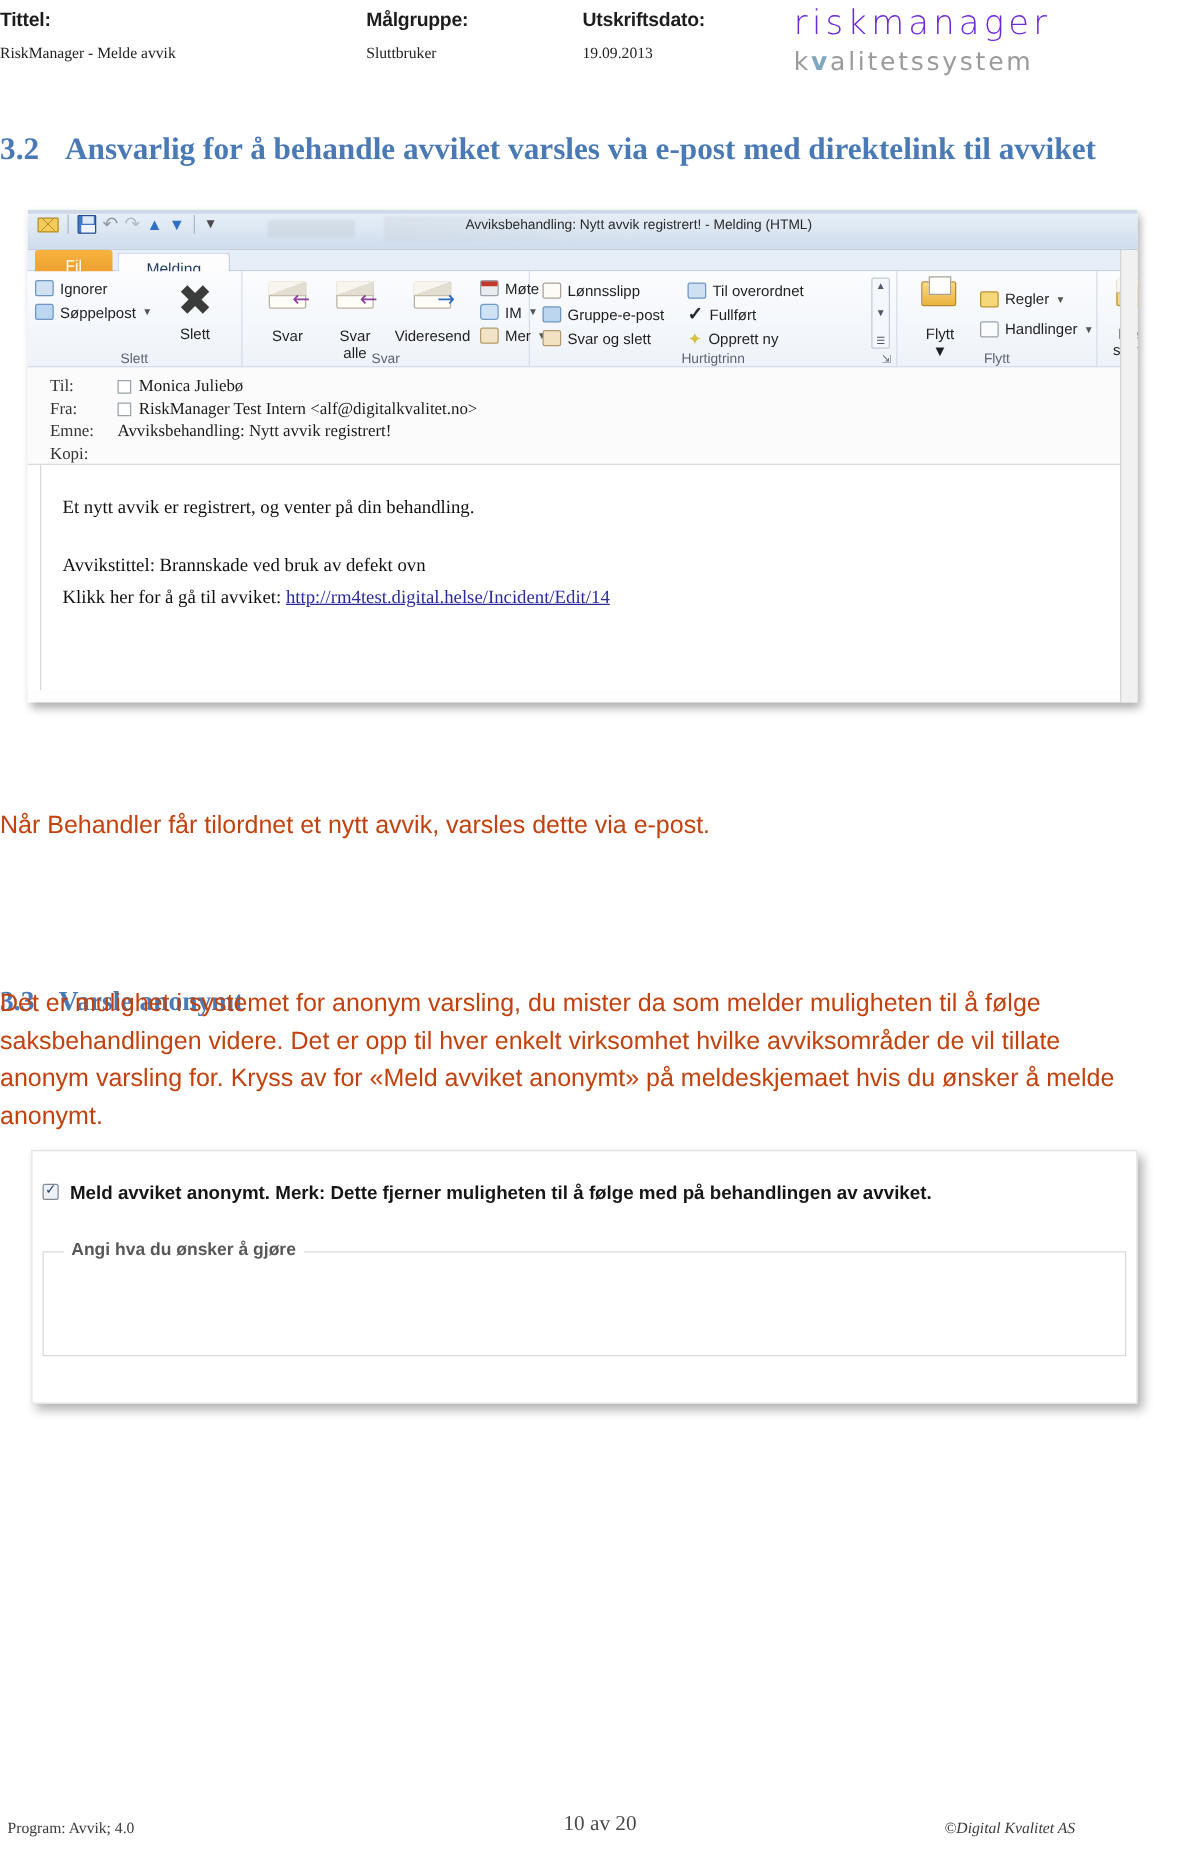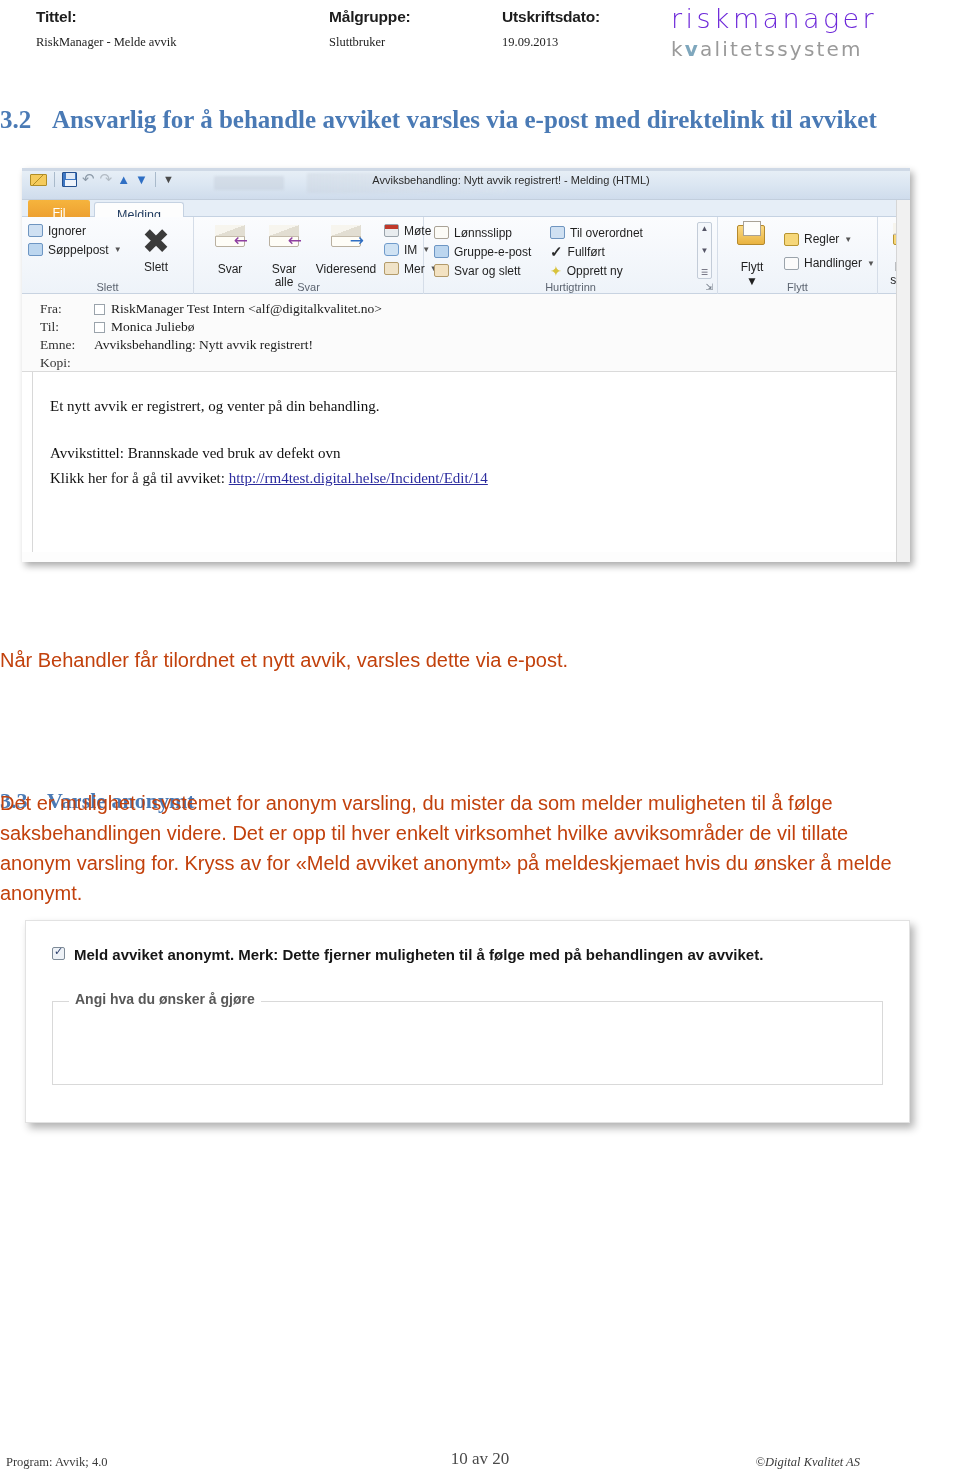--- a/index.html
+++ b/index.html
@@ -7,21 +7,21 @@
   body {
     width: 960px; height: 1483px;
     background: #ffffff;
     font-family: "Liberation Sans", sans-serif;
     color: #1a1a1a;
     position: relative;
     overflow: hidden;
   }
 
   
-  .page-header { position: absolute; left: 0; top: 0; width: 790px; height: 78px; margin-left: 36px; }
+  .page-header { position: absolute; left: 0; top: 0; width: 790px; height: 78px; }
   .hdr-col { position: absolute; }
   .hdr-label {
     font-family: "Liberation Sans", sans-serif;
     font-weight: bold; font-size: 15.5px; color: #1d1d1d;
     letter-spacing: -0.2px; white-space: nowrap;
   }
   .hdr-value {
     font-family: "Liberation Serif", serif;
     font-size: 12.5px; color: #222; margin-top: 9px; white-space: nowrap;
   }
@@ -242,21 +242,21 @@
     position:absolute; right:0; top:32px; bottom:0; width:14px;
     background:#f1f1f1; border-left:1px solid #d6d6d6;
   }
 
   
   .shot2 {
     position: absolute; left: 25px; top: 920px;
     width: 885px; height: 203px;
     background:#ffffff; border:1px solid #e2e2e2;
     box-shadow: 4px 5px 8px rgba(0,0,0,0.30);
-    padding: 22px 26px;
+    padding: 22px 8px;
   }
   .anon-row { display:flex; align-items:flex-start; gap:9px; }
   .anon-cb {
     flex: 0 0 auto; width:13px; height:13px; margin-top:4px;
     border:1px solid #7d8a97; background:#eef2f7; border-radius:2px;
     position:relative;
   }
   .anon-cb::after {
     content:"\2713"; position:absolute; left:1px; top:-3px;
     font-size:11px; color:#2c3e6b; font-family:"DejaVu Sans",sans-serif;
@@ -472,28 +472,28 @@
           <span class="env-icon" style="background:#f6d77a;border-color:#b79430;"></span>
         </span>
         <span class="lbl">Merk</span>
         <span class="lbl">som ul</span>
       </div>
     </div>
   </div>
 
   <div class="ol-fields">
     <div class="fld">
+      <span class="k">Til:</span>
+      <span class="cb"></span>
+      <span>Monica Juliebø</span>
+    </div>
+    <div class="fld">
       <span class="k">Fra:</span>
       <span class="cb"></span>
       <span>RiskManager Test Intern &lt;alf@digitalkvalitet.no&gt;</span>
-    </div>
-    <div class="fld">
-      <span class="k">Til:</span>
-      <span class="cb"></span>
-      <span>Monica Juliebø</span>
     </div>
     <div class="fld">
       <span class="k">Emne:</span>
       <span>Avviksbehandling: Nytt avvik registrert!</span>
     </div>
     <div class="fld">
       <span class="k">Kopi:</span>
       <span></span>
     </div>
   </div>

